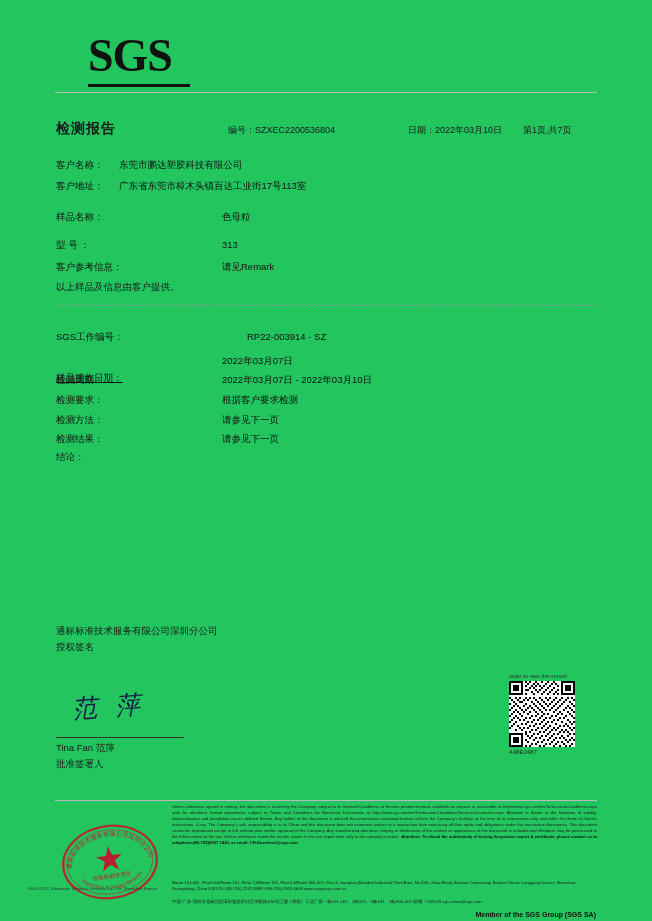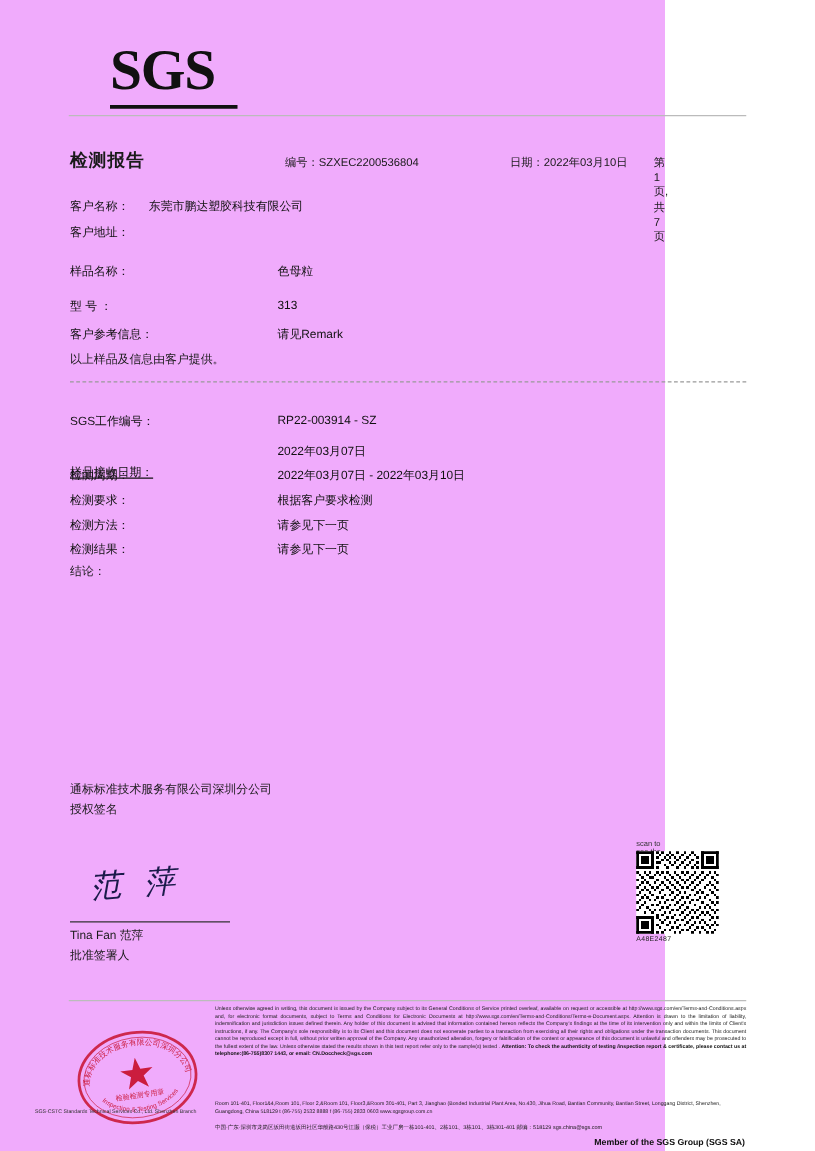--- a/index.html
+++ b/index.html
@@ -11,23 +11,23 @@
     width: 652px;
     height: 921px;
     font-family: "Liberation Sans", sans-serif;
     color: #1a1a1a;
     position: relative;
     overflow: hidden;
   }
   .page {
     position: absolute;
     left: 0; top: 0;
-    width: 532px;
+    width: 652px;
     height: 921px;
-    background: #f0abfc;
+    background: #22c55e;
   }
   
   .logo {
     position: absolute;
     left: 88px;
     top: 33px;
     font-family: "Liberation Serif", serif;
     font-weight: bold;
     font-size: 46px;
     letter-spacing: -1px;
@@ -274,36 +274,37 @@
   </div>
   <div class="meta-date">
     <span>日期：</span><span>2022年03月10日</span>
   </div>
   <div class="meta-page">第1页,共7页</div>
 
   <div class="field label" style="top:159px;">客户名称：</div>
   <div class="field value" style="top:159px;">东莞市鹏达塑胶科技有限公司</div>
 
   <div class="field label" style="top:180px;">客户地址：</div>
+  <div class="field value" style="top:180px;">广东省东莞市樟木头镇百达工业街17号113室</div>
 
   <div class="field label" style="top:211px;">样品名称：</div>
   <div class="field value2" style="top:211px;">色母粒</div>
 
   <div class="field label" style="top:239px;">型 号 ：</div>
   <div class="field value2" style="top:239px;">313</div>
 
   <div class="field label" style="top:261px;">客户参考信息：</div>
   <div class="field value2" style="top:261px;">请见Remark</div>
 
   <div class="note-line" style="top:281px;">以上样品及信息由客户提供。</div>
 
   <div class="dash-rule" style="top:305px;"></div>
 
   <div class="field label" style="top:331px;">SGS工作编号：</div>
-  <div class="field value2" style="top:331px;">RP22-003914 - SZ</div>
+  <div class="field value2" style="top:331px;margin-left:25px;">RP22-003914 - SZ</div>
 
   <div class="field label" style="top:372px;text-decoration:underline;">样品接收日期：</div>
   <div class="field value2" style="top:355px;">2022年03月07日</div>
 
   <div class="field label" style="top:374px;">检测周期：</div>
   <div class="field value2" style="top:374px;">2022年03月07日 - 2022年03月10日</div>
 
   <div class="field label" style="top:394px;">检测要求：</div>
   <div class="field value2" style="top:394px;text-align:right;">根据客户要求检测</div>
 

